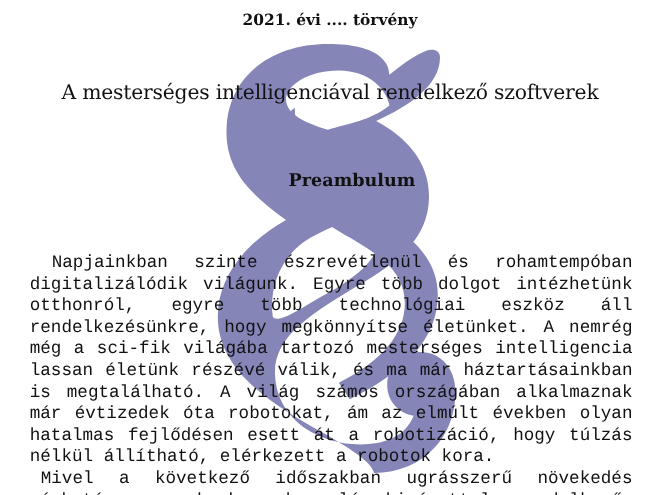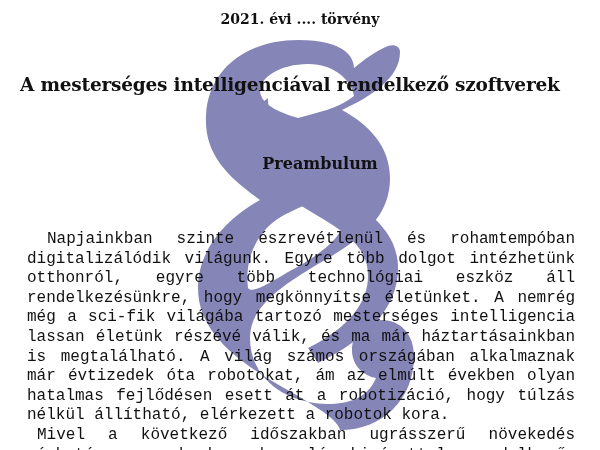--- a/index.html
+++ b/index.html
@@ -45,23 +45,23 @@
     font-family: "DejaVu Serif", "Liberation Serif", serif;
     font-weight: bold;
     font-size: 14px;
     line-height: 20px;
   }
   .title {
     position: absolute;
     top: 72px;
     left: 20px;
     width: 560px;
-    text-align: left;
+    text-align: center;
     font-family: "DejaVu Serif", "Liberation Serif", serif;
-    font-weight: bold;
+    font-weight: normal;
     font-size: 18.5px;
     line-height: 25px;
     letter-spacing: -0.2px;
   }
   .section-heading {
     position: absolute;
     top: 153px;
     left: 0;
     width: 600px;
     text-align: center;

